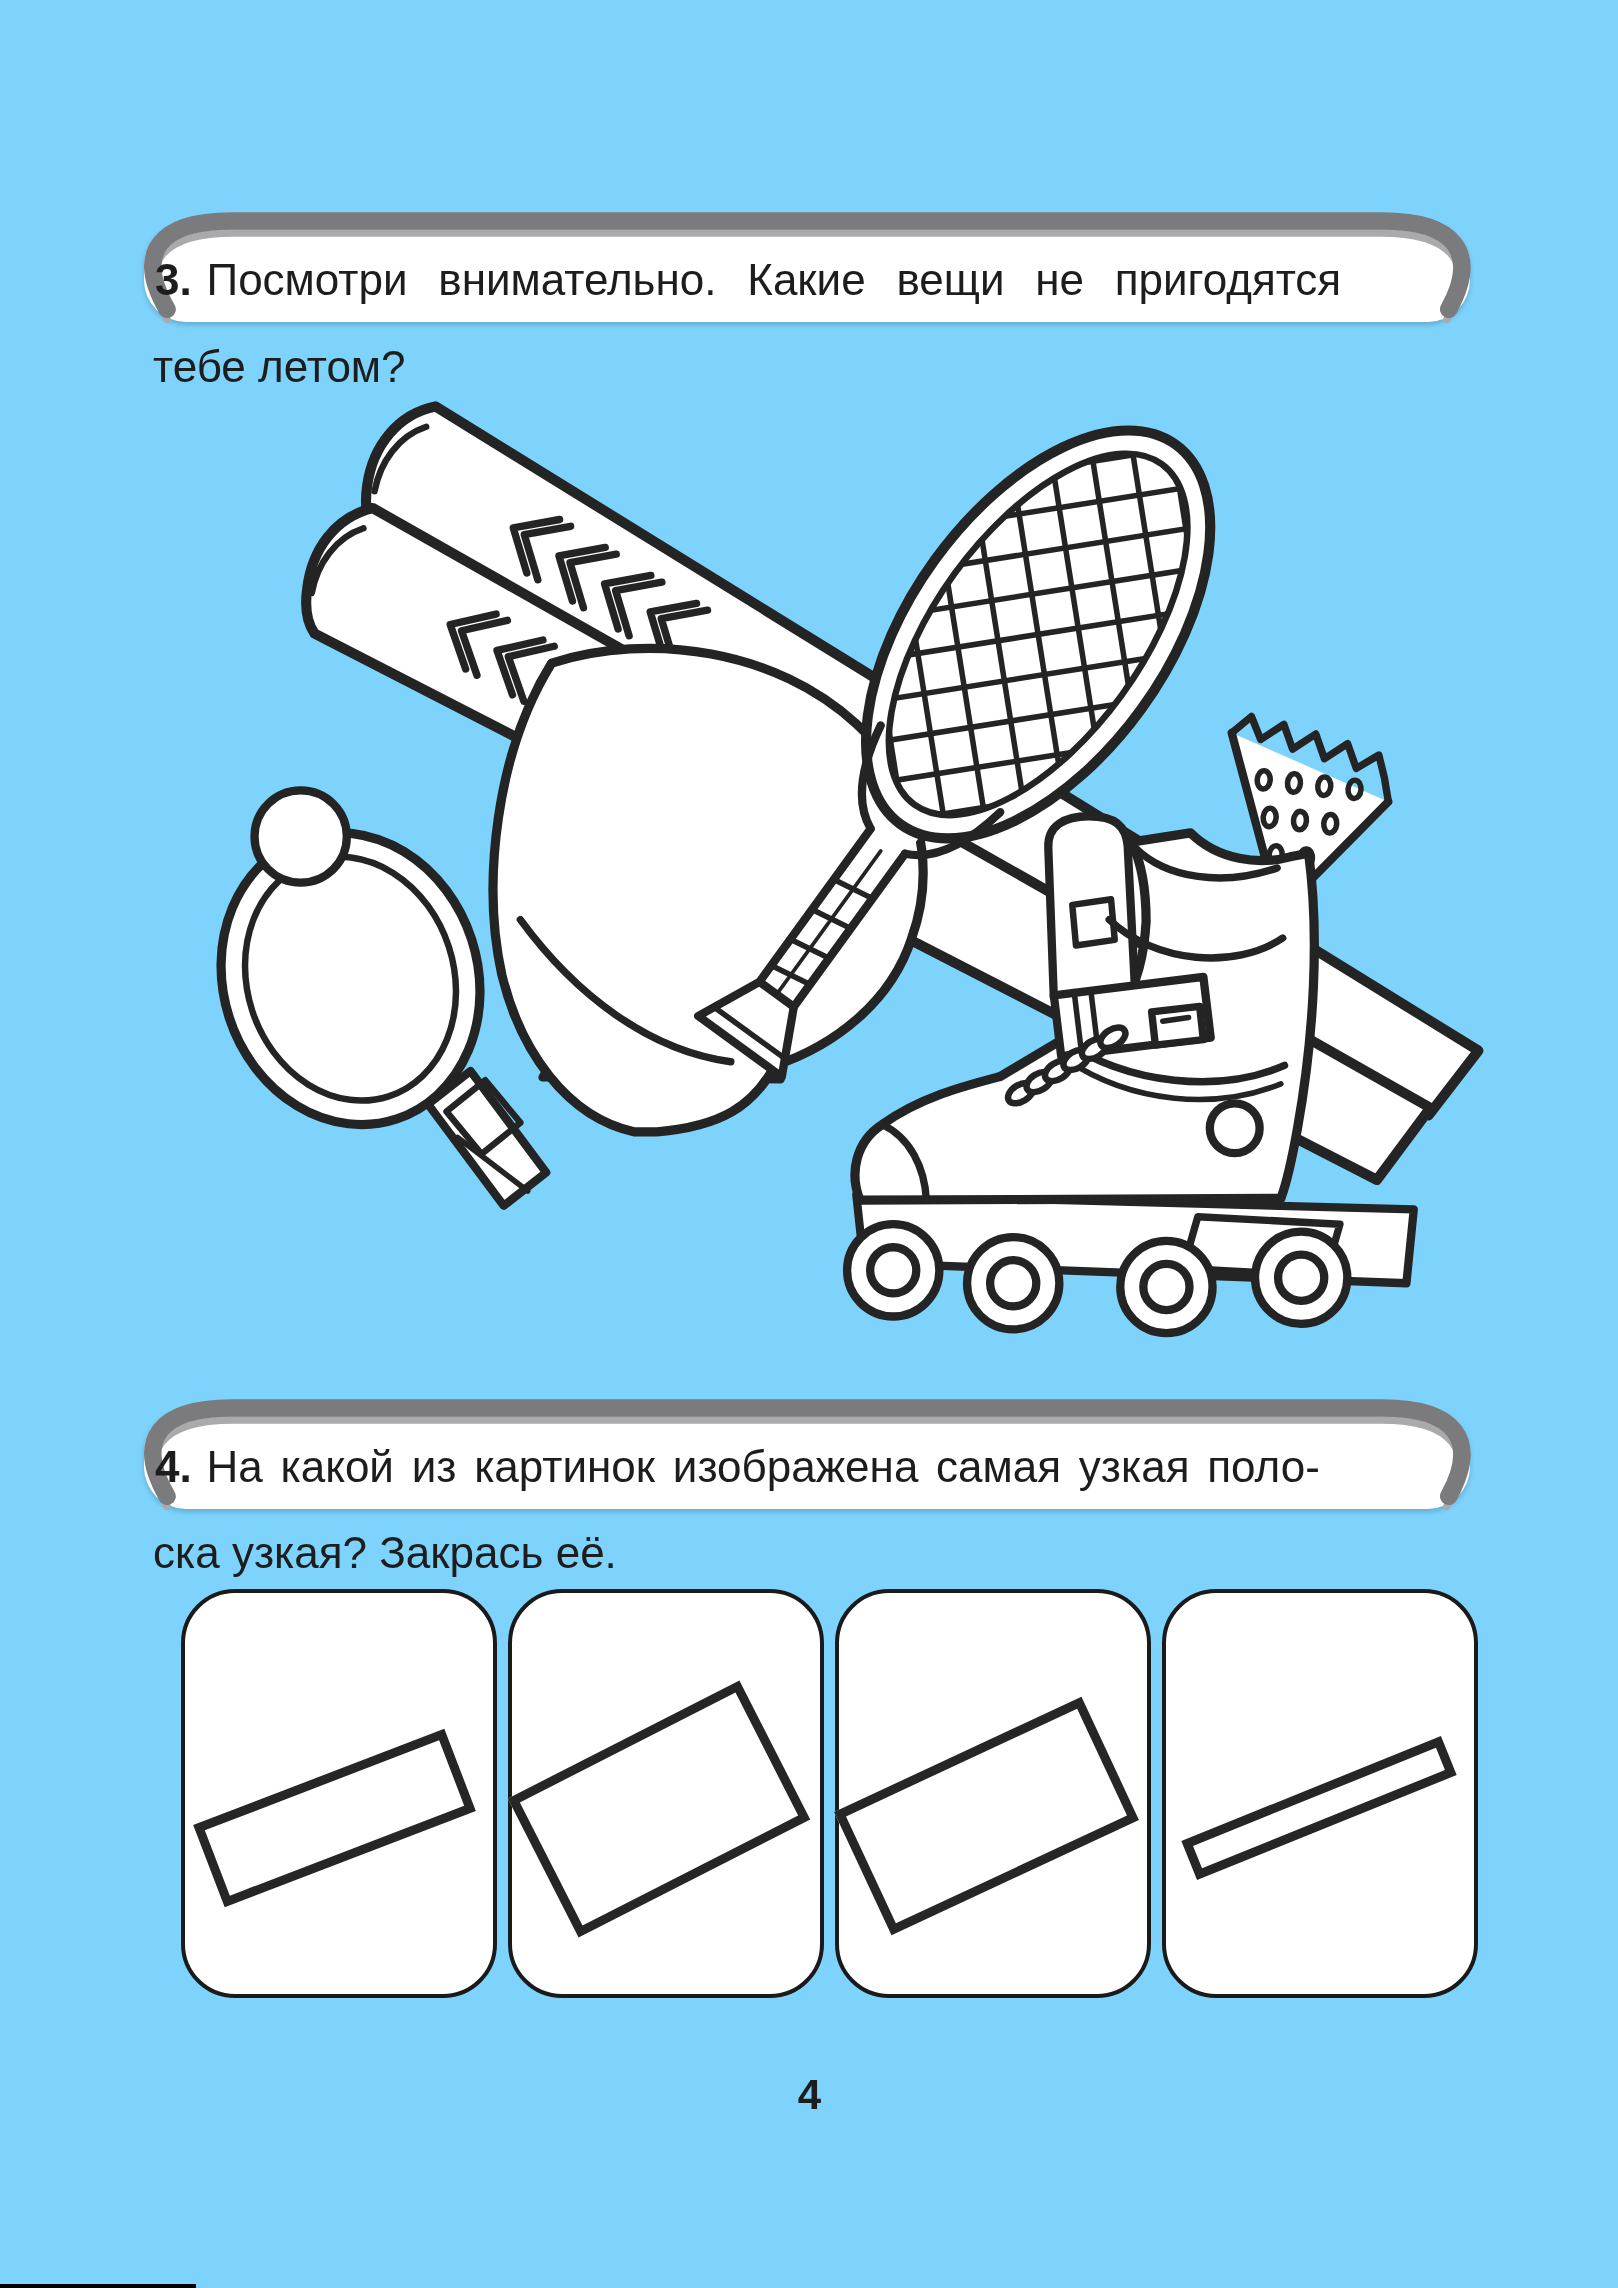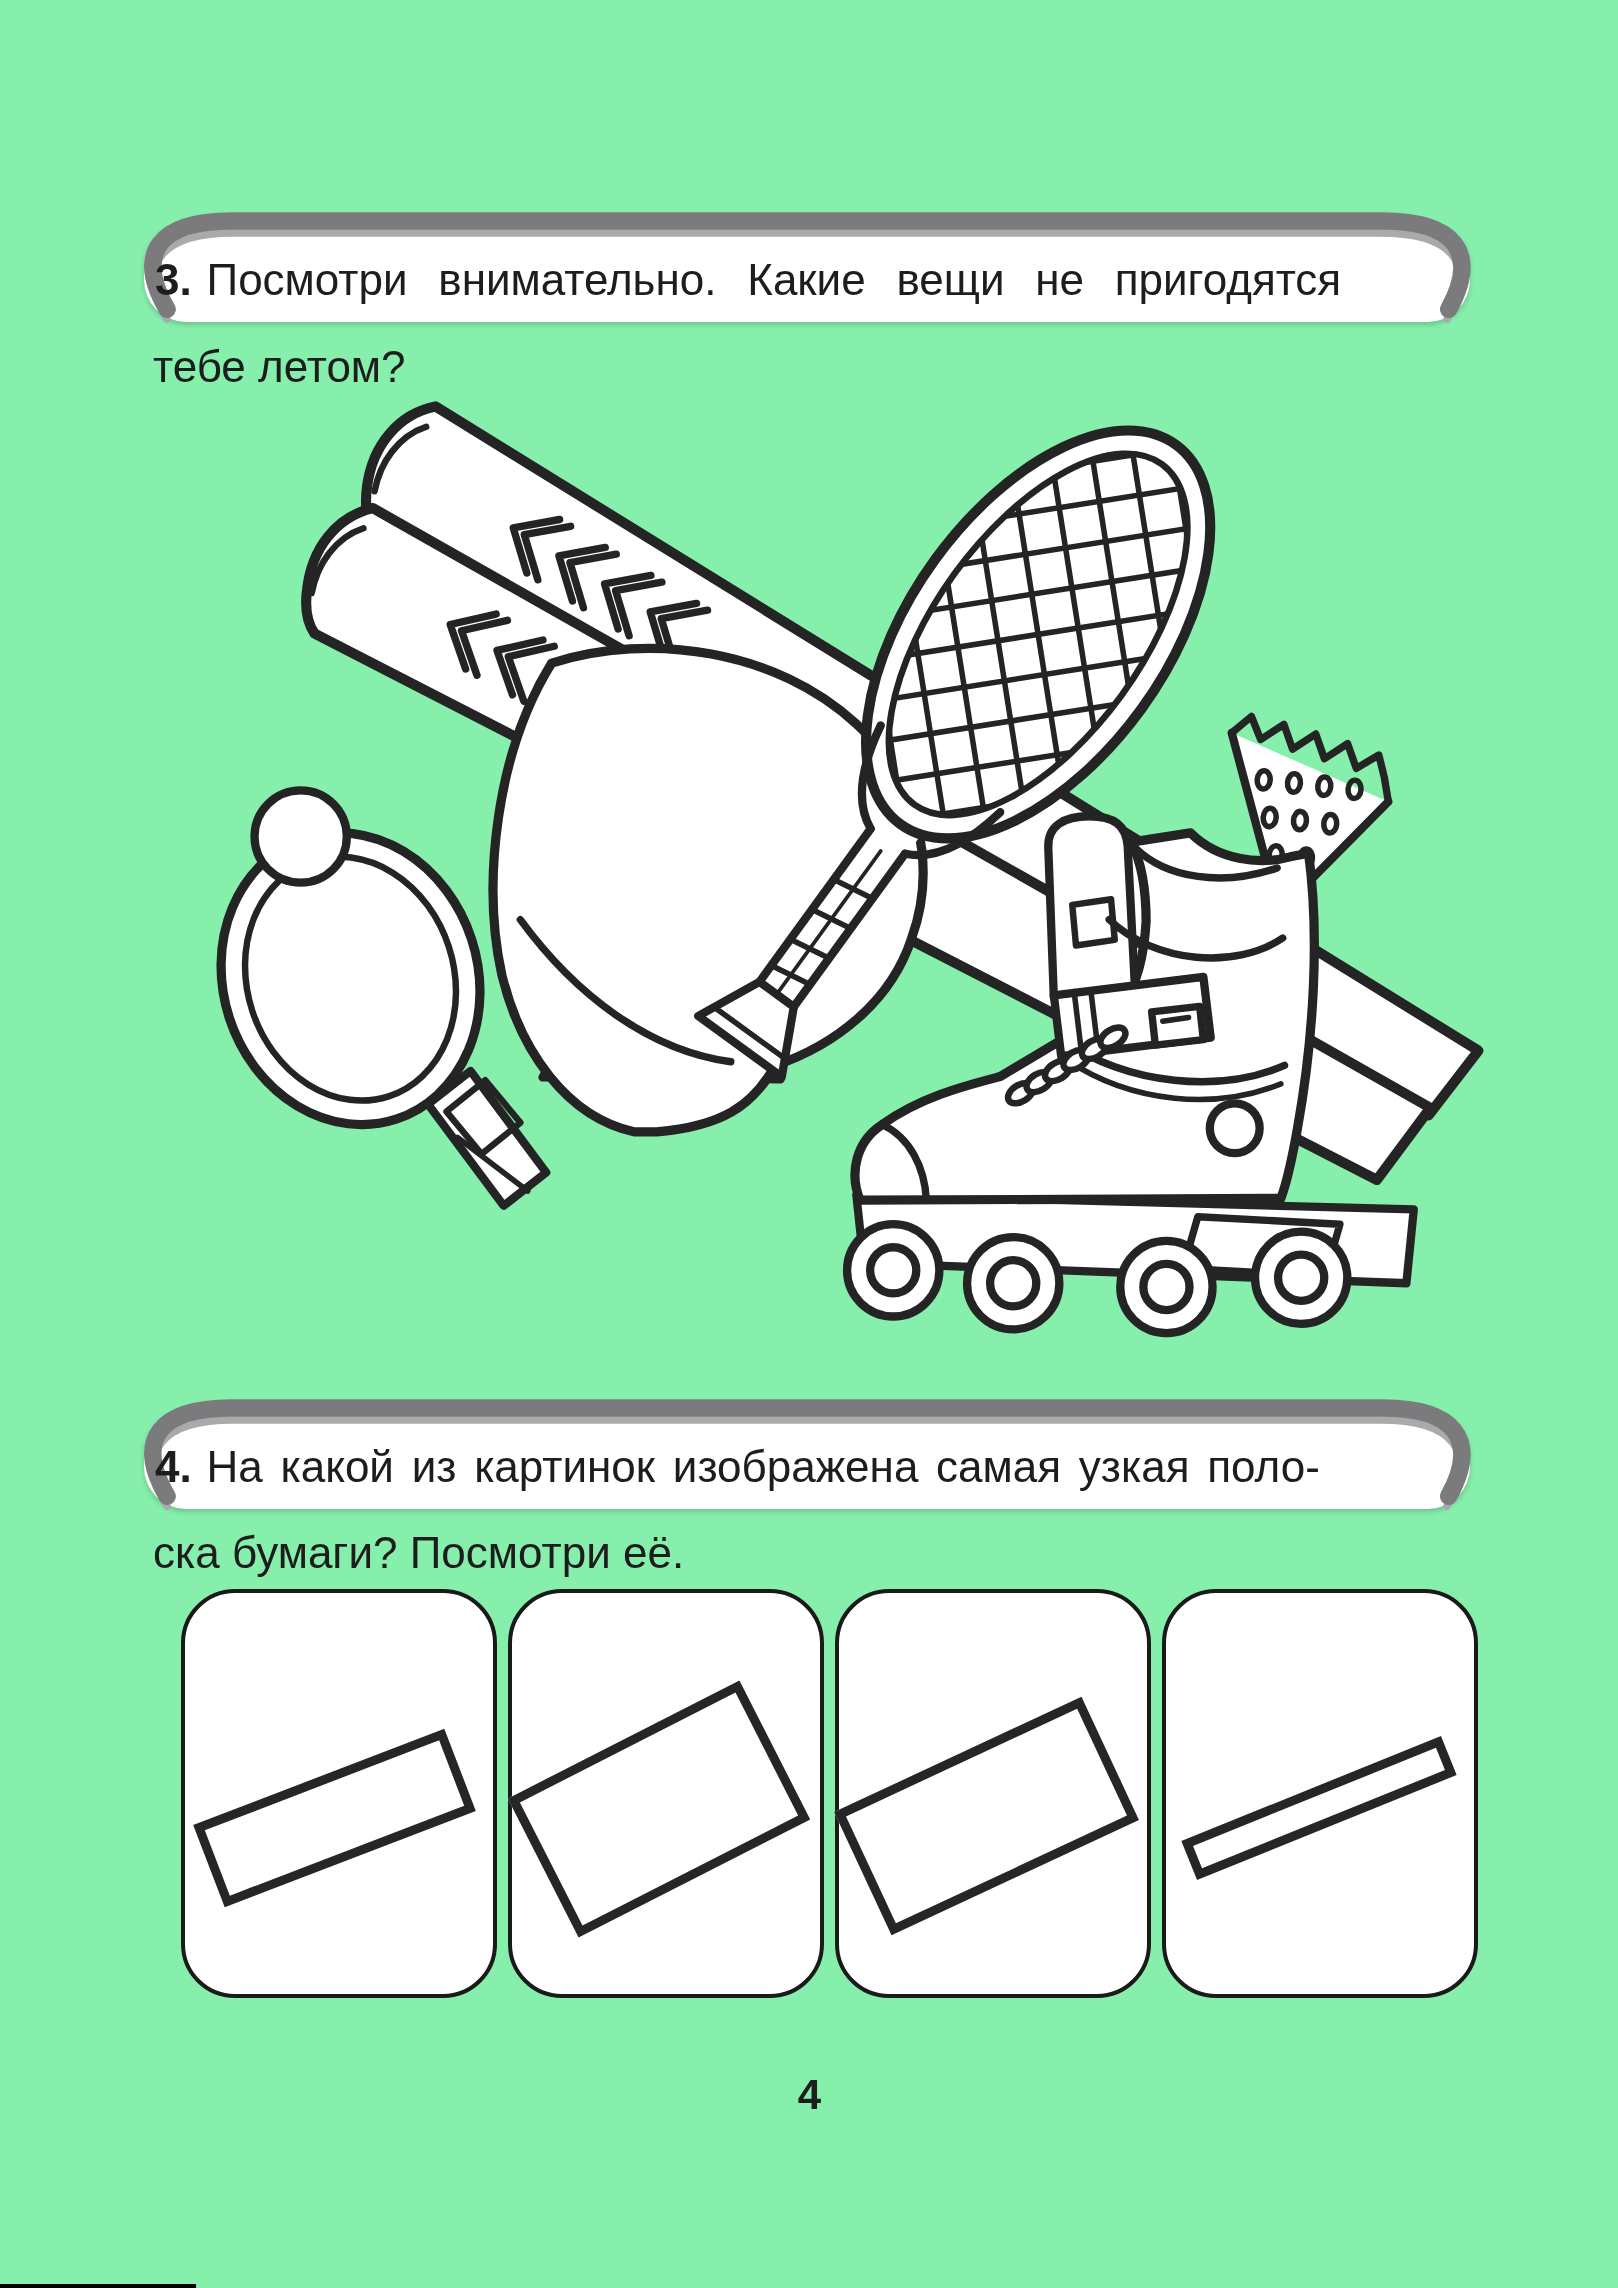--- a/index.html
+++ b/index.html
@@ -1,16 +1,16 @@
 <!DOCTYPE html>
 <html style="font-size:14.8px"><head>
 <meta charset="utf-8">
 <style>
   html,body{margin:0;padding:0;background:#ffffff;}
-  .page{position:relative;width:1619px;height:2289px;background:#86efac;overflow:hidden;
+  .page{position:relative;width:1619px;height:2289px;background:#7dd3fc;overflow:hidden;
         font-family:"Liberation Sans",sans-serif;color:#1d1d1d;}
 
   
   .banner{position:absolute;width:1366px;height:114px;}
   .banner .pill{position:absolute;left:20px;right:20px;top:13px;bottom:1.8px;background:#ffffff;
                 border-radius:42px;box-shadow:0 2.8px 5.5px rgba(0,0,0,0.18);}
   .banner svg.arc{position:absolute;left:0;top:0;width:100%;height:100%;display:block;}
   .banner .line{position:absolute;left:31px;top:48px;font-size:44px;line-height:44px;white-space:nowrap;}
   .num{font-weight:bold;margin-right:14.8px;}
   .t3 .line{word-spacing:18.5px;}
@@ -222,21 +222,21 @@
 
   <section>
     <div class="banner t4" id="task4-banner">
       <div class="pill"></div>
       <svg class="arc" viewBox="0 0 1480 124">
         <path d="M 44,112 C 10,52 38,18 116,18 L 1364,18 C 1442,18 1470,52 1436,112" fill="none" stroke="#aaaaac" stroke-width="8" stroke-linecap="round" transform="translate(0,7)"></path>
         <path d="M 44,108 C 8,46 36,12 114,12 L 1366,12 C 1444,12 1472,46 1438,108" fill="none" stroke="#7b7b7d" stroke-width="19" stroke-linecap="round"></path>
       </svg>
       <div class="line"><span class="num">4.</span><span>На какой из картинок изображена самая узкая поло-</span></div>
     </div>
-    <div class="line2" id="task4-line2">ска бумаги? Посмотри её.</div>
+    <div class="line2" id="task4-line2">ска узкая? Закрась её.</div>
 
     <div class="options">
       <div class="card">
         <div class="strip strip-1"></div>
       </div>
       <div class="card">
         <div class="strip strip-2"></div>
       </div>
       <div class="card">
         <div class="strip strip-3"></div>

